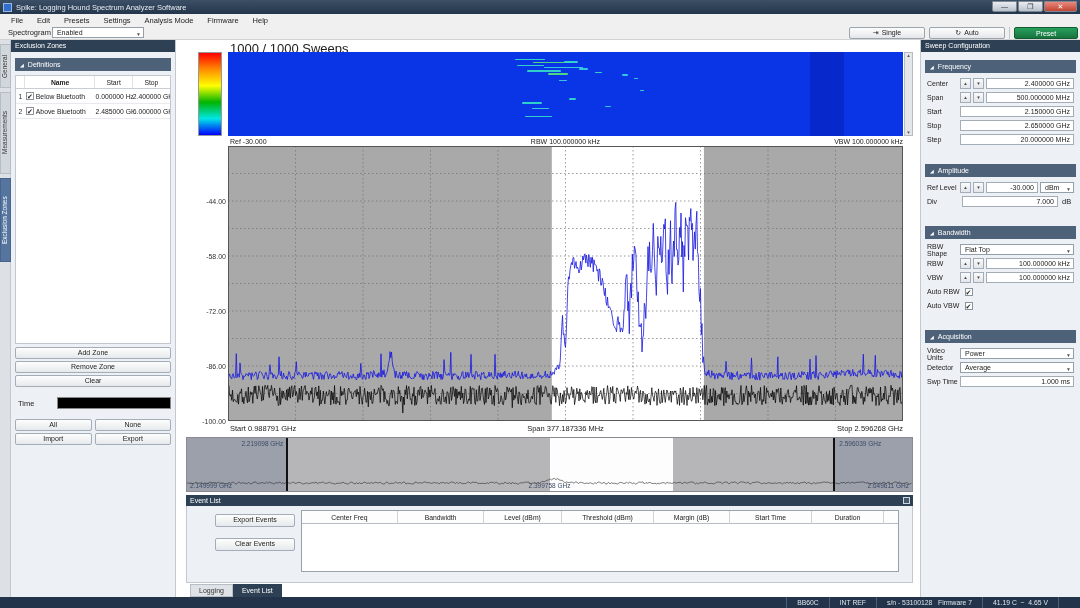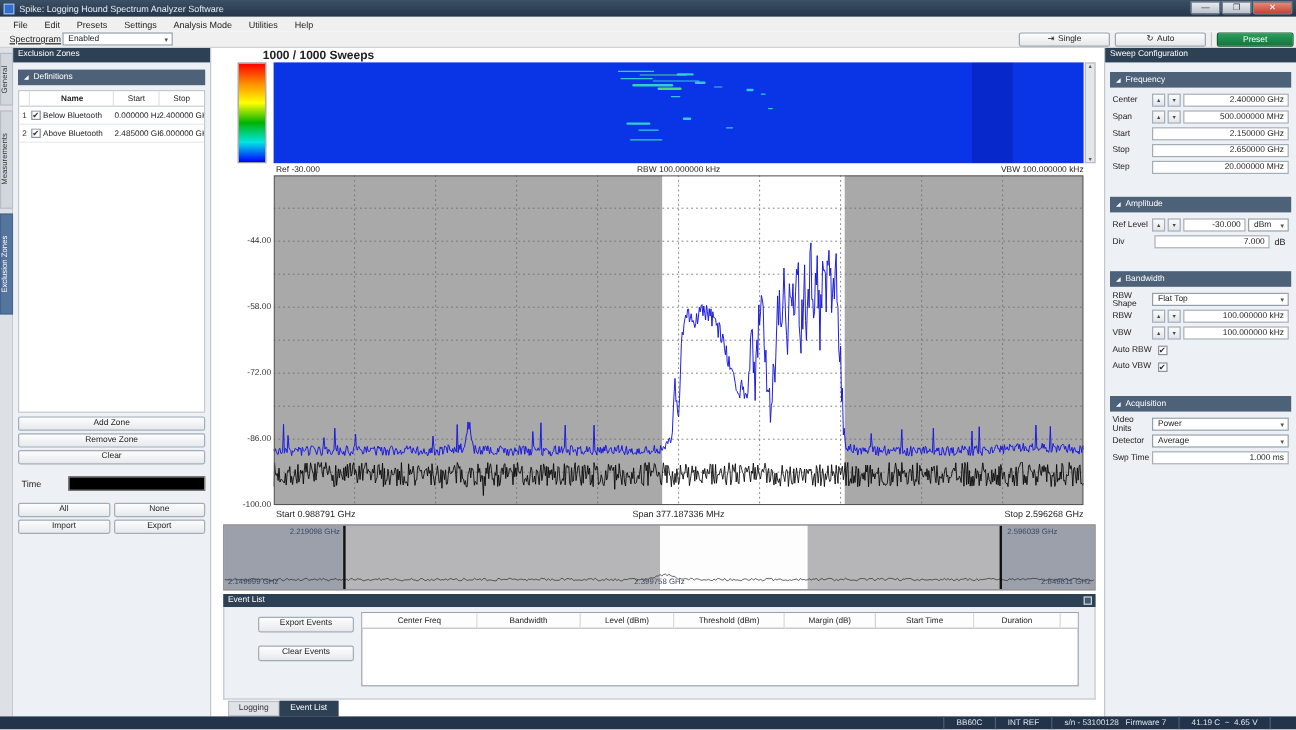--- a/index.html
+++ b/index.html
@@ -13,21 +13,21 @@
   #win-title { font-size:7.5px; }
   #win-controls { position:absolute; right:3px; top:1px; display:flex; gap:1px; }
   .winbtn { width:25px; height:11px; font-size:7px; line-height:10px; text-align:center;
     background:linear-gradient(#e9edf1,#b9c2cc); border:1px solid #7d8894; color:#333; border-radius:0 0 2px 2px; }
   .winbtn.close { width:33px; background:linear-gradient(#e98a7d,#c14433); color:#fff; }
 
   
   #menubar { position:absolute; left:0; top:14px; width:1080px; height:12px; background:#f0f0f0; display:flex; align-items:center; padding-left:4px; }
   .menu-item { padding:0 7px; font-size:7.5px; color:#222; }
   #toolbar { position:absolute; left:0; top:26px; width:1080px; height:14px; background:#f0f0f0; border-bottom:1px solid #d2d2d2; display:flex; align-items:center; }
-  #spectrogram-label { margin-left:8px; margin-right:1px;text-decoration:underline; }
+  #spectrogram-label { margin-left:8px; margin-right:1px; }
   .dd { position:relative; background:#fff; border:1px solid #93a0ac; height:11px; line-height:9px; padding:0 12px 0 4px; font-size:7px; color:#222; }
   .dd .arr { position:absolute; right:2px; top:2px; font-size:5px; color:#555; }
   #tb-right { position:absolute; right:2px; top:1px; display:flex; align-items:center; gap:4px; }
   .tbbtn { width:76px; height:12px; background:linear-gradient(#fdfdfd,#e4e7ea); border:1px solid #9aa5b0; border-radius:2px;
     font-size:7px; text-align:center; line-height:10px; color:#222; }
   .tbbtn .ic { font-size:7px; margin-right:3px; }
   #tb-sep { width:1px; height:12px; background:#c0c6cc; }
   #preset-btn { width:64px; height:12px; background:linear-gradient(#27a05c,#17733e); border:1px solid #115c31; border-radius:2px;
     color:#fff; font-size:7px; text-align:center; line-height:11px; }
 
@@ -56,21 +56,21 @@
     font-size:7px; text-align:center; line-height:10px; color:#222; }
   .lp-btn { margin:2px 4px 0 4px; }
   #add-zone-btn { margin-top:3px; }
   #color-row { display:flex; align-items:center; margin:10px 4px 0 4px; }
   #color-row span { width:42px; padding-left:3px; }
   #color-swatch { flex:1; height:12px; border:1px solid #888; }
   #lp-grid { display:grid; grid-template-columns:1fr 1fr; gap:2px 3px; margin:10px 4px 0 4px; }
 
   
   #center { position:absolute; left:186px; top:40px; width:727px; height:557px; background:#fff; }
-  #sweeps-label { position:absolute; left:33px; top:1px; font-size:10px; color:#222;font-weight:bold; }
+  #sweeps-label { position:absolute; left:44px; top:1px; font-size:13px; color:#222; }
   #colorbar { position:absolute; left:12px; top:12px; width:24px; height:84px; border:1px solid #999; }
   #waterfall { position:absolute; left:42px; top:12px; width:675px; height:84px; overflow:hidden; }
   .streak { position:absolute; height:1.5px; border-radius:1px; opacity:.95; }
   #wf-scroll { position:absolute; left:718px; top:12px; width:9px; height:84px; background:#e4e6e9; border:1px solid #b8bcc2; font-size:4.5px; color:#555; }
   #wf-scroll .sa-up { position:absolute; top:0; left:0; right:0; text-align:center; }
   #wf-scroll .sa-dn { position:absolute; bottom:0; left:0; right:0; text-align:center; }
   #spec-header { position:absolute; left:42px; top:98px; width:675px; height:8px; font-size:7px; color:#222; }
   #spec-header .sh-ref { position:absolute; left:2px; }
   #spec-header .sh-rbw { position:absolute; left:0; width:675px; text-align:center; }
   #spec-header .sh-vbw { position:absolute; right:0; }
@@ -125,21 +125,21 @@
       <div class="winbtn close">✕</div>
     </div>
   </div>
 
   <div id="menubar">
       <span class="menu-item">File</span>
       <span class="menu-item">Edit</span>
       <span class="menu-item">Presets</span>
       <span class="menu-item">Settings</span>
       <span class="menu-item">Analysis Mode</span>
-      <span class="menu-item">Utilities</span>
+      <span class="menu-item">Firmware</span>
       <span class="menu-item">Help</span>
     </div>
 
   <div id="toolbar">
     <span id="spectrogram-label">Spectrogram</span>
     <div class="dd" style="width:92px;">
       <span>Enabled</span><span class="arr">▼</span>
     </div>
     <div id="tb-right">
       <div class="tbbtn"><span class="ic">⇥</span><span>Single</span></div>

